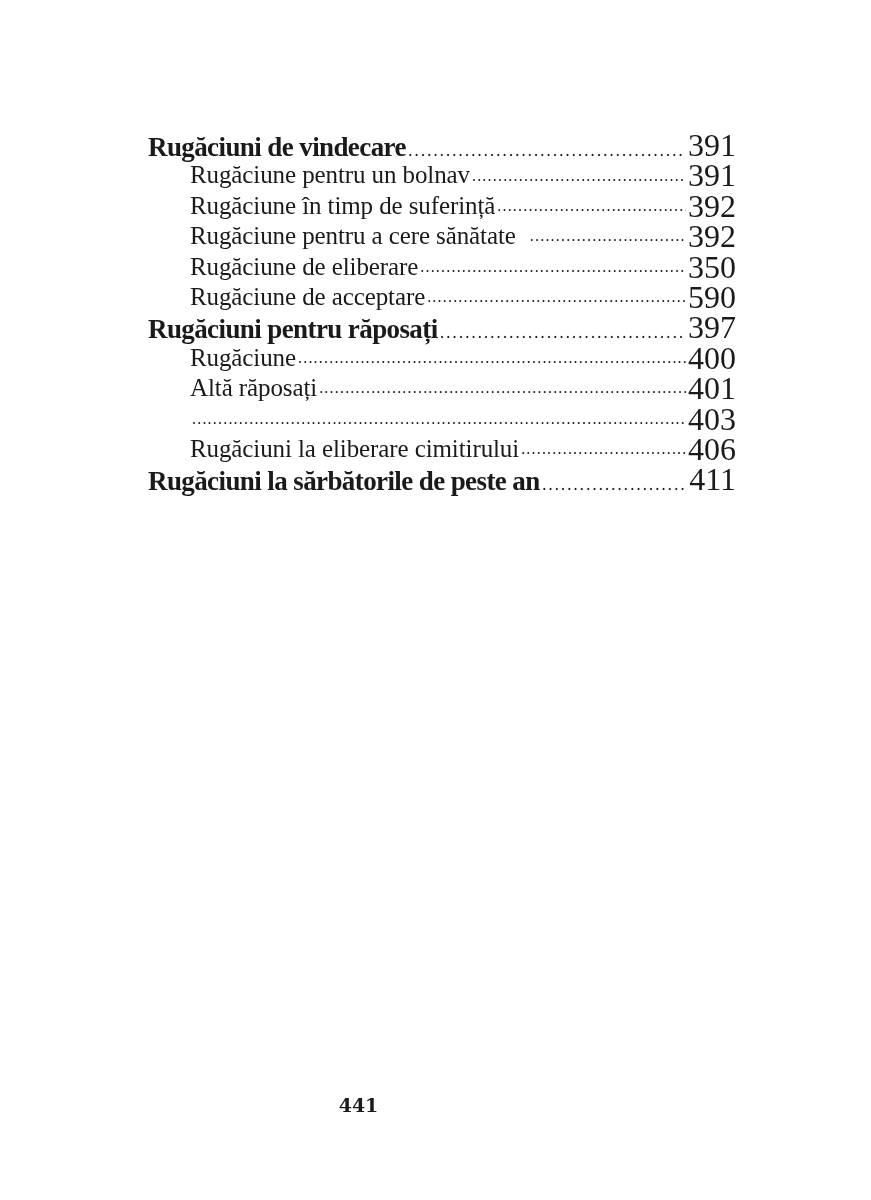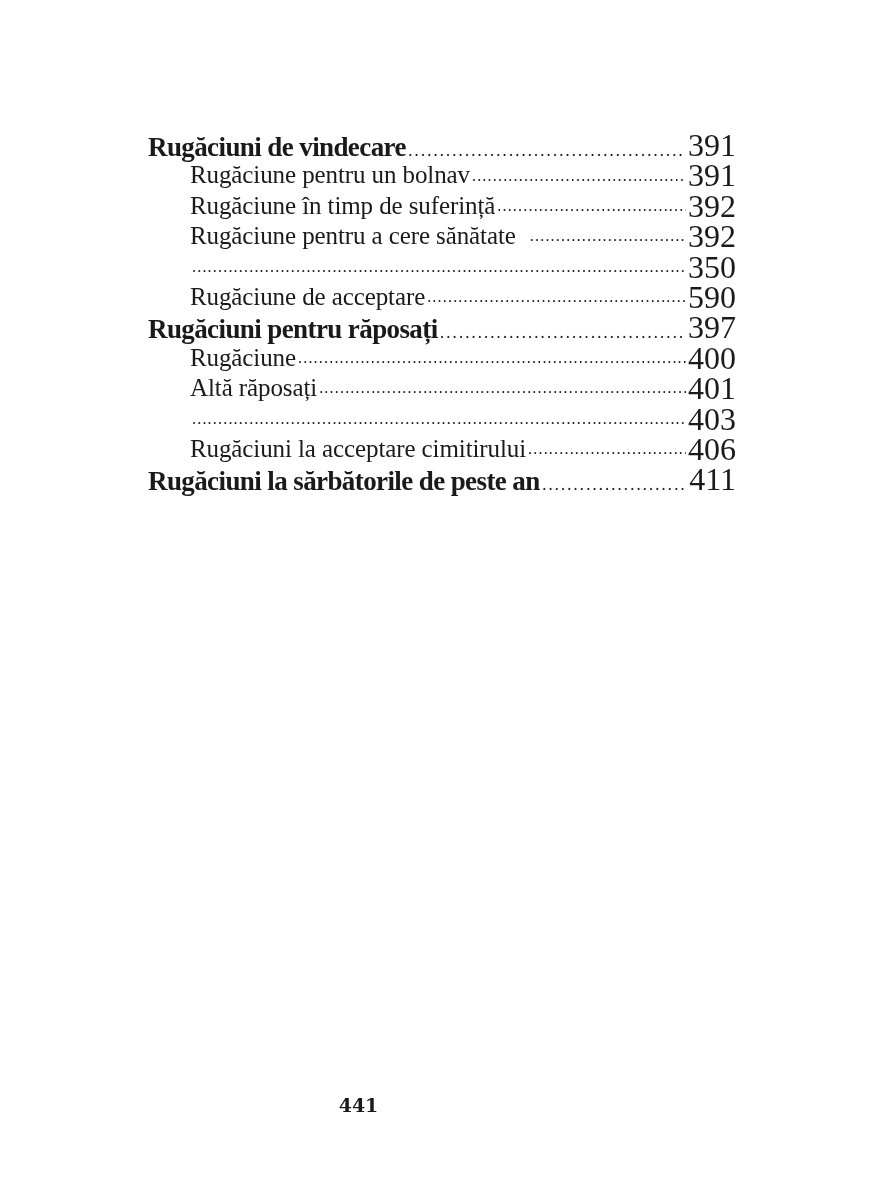--- a/index.html
+++ b/index.html
@@ -89,20 +89,21 @@
     <span class="title">Rugăciune în timp de suferință</span>
     <span class="leader"></span>
     <span class="page">392</span>
   </div>
   <div class="row sub">
     <span class="title">Rugăciune pentru a cere sănătate</span>
     <span class="leader" style="margin-left:14px"></span>
     <span class="page">392</span>
   </div>
   <div class="row sub">
+    <span class="title">Rugăciune de eliberare</span>
     <span class="leader"></span>
     <span class="page">350</span>
   </div>
   <div class="row sub">
     <span class="title">Rugăciune de acceptare</span>
     <span class="leader"></span>
     <span class="page">590</span>
   </div>
   <div class="row main">
     <span class="title">Rugăciuni pentru răposați</span>
@@ -117,21 +118,21 @@
   <div class="row sub">
     <span class="title">Altă răposați</span>
     <span class="leader"></span>
     <span class="page">401</span>
   </div>
   <div class="row sub">
     <span class="leader"></span>
     <span class="page">403</span>
   </div>
   <div class="row sub">
-    <span class="title">Rugăciuni la acceptare cimitirului</span>
+    <span class="title">Rugăciuni la eliberare cimitirului</span>
     <span class="leader"></span>
     <span class="page">406</span>
   </div>
   <div class="row main">
     <span class="title">Rugăciuni la sărbătorile de peste an</span>
     <span class="leader"></span>
     <span class="page">411</span>
   </div>
 </div>
 

